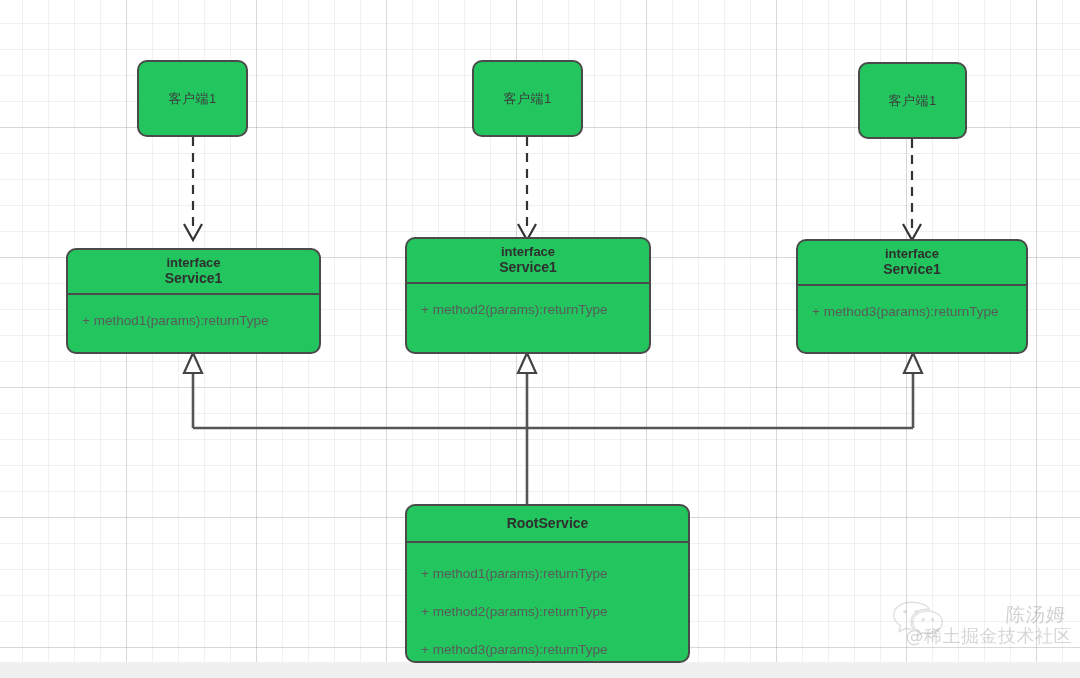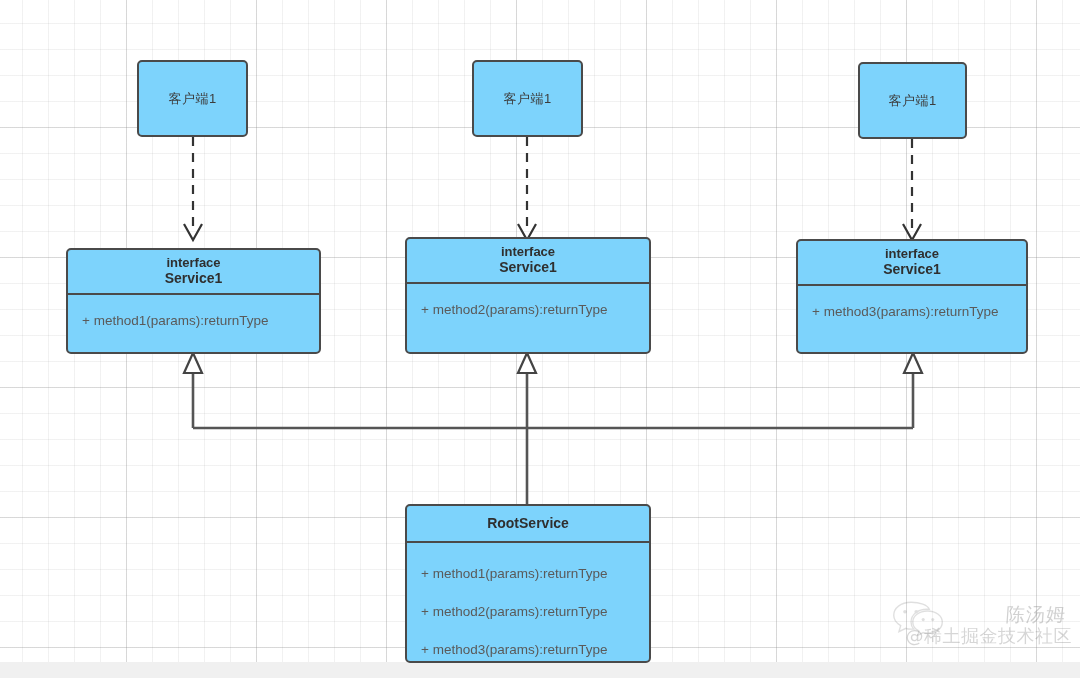--- a/index.html
+++ b/index.html
@@ -56,23 +56,23 @@
     position: absolute;
     left: 0;
     top: 0;
     width: 1080px;
     height: 678px;
   }
 
   
   .uml-box {
     position: absolute;
-    background: #7dd3fc;
+    background: #22c55e;
     border: 2px solid #4a4a4a;
-    border-radius: 5px;
+    border-radius: 10px;
     box-sizing: border-box;
   }
 
   .client-box {
     display: flex;
     align-items: center;
     justify-content: center;
   }
   .client-label {
     font-size: 13px;
@@ -254,21 +254,21 @@
   <div class="uml-box" style="left:796px; top:239px; width:232px; height:115px;">
     <div class="iface-head">
       <span class="iface-kw">interface</span>
       <span class="iface-name">Service1</span>
     </div>
     <div class="iface-body">
       <div class="member">+ method3(params):returnType</div>
     </div>
   </div>
 
-  <div class="uml-box" style="left:405px; top:504px; width:246px; height:159px;">
+  <div class="uml-box" style="left:405px; top:504px; width:285px; height:159px;">
     <div class="root-head">
       <span class="root-name">RootService</span>
     </div>
     <div class="root-body">
       <div class="member">+ method1(params):returnType</div>
       <div class="member">+ method2(params):returnType</div>
       <div class="member">+ method3(params):returnType</div>
     </div>
   </div>
 

